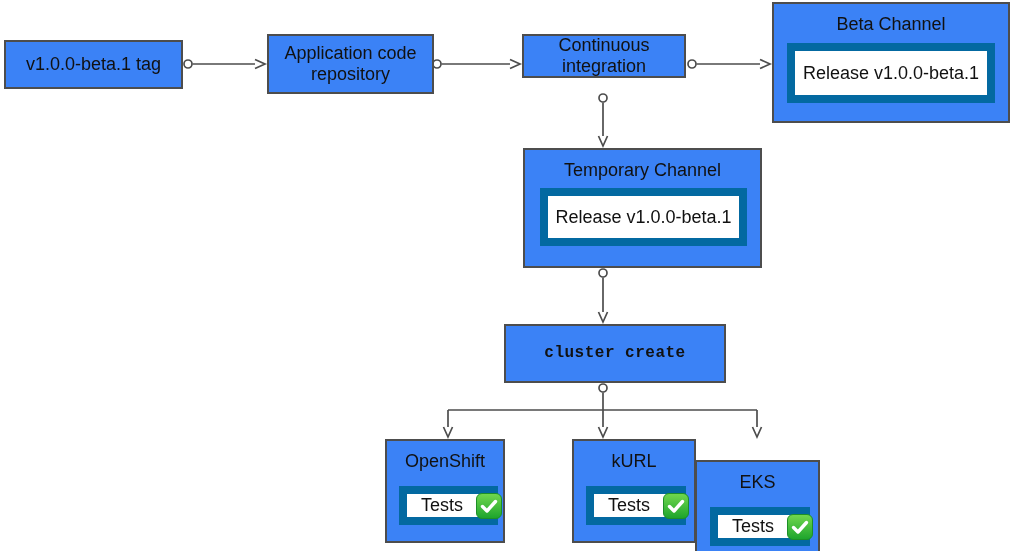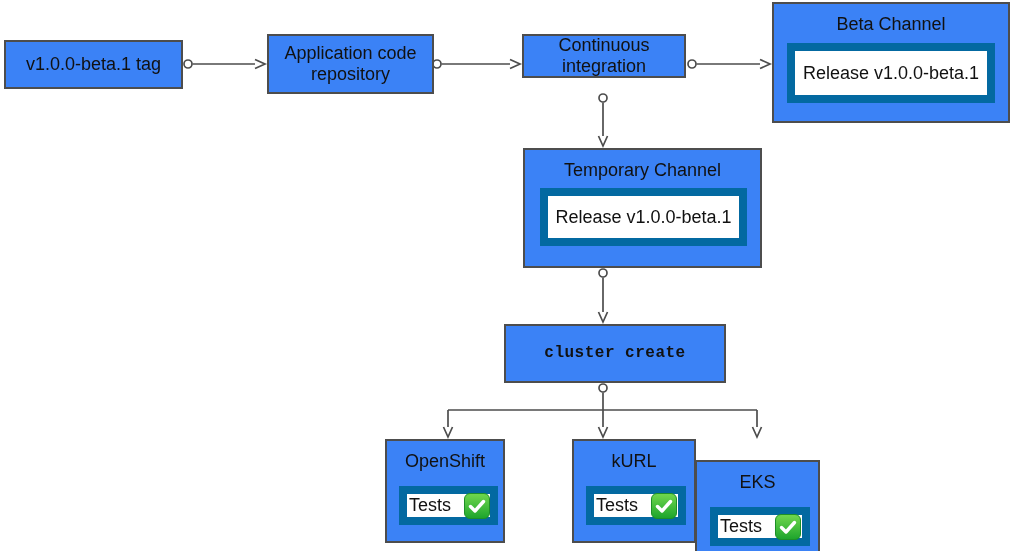--- a/index.html
+++ b/index.html
@@ -58,21 +58,21 @@
     border: 8px solid #0369a1;
     background: #ffffff;
     display: flex;
     align-items: center;
     justify-content: center;
     font-size: 18px;
     text-align: center;
   }
   .inner.tests {
     justify-content: flex-start;
-    padding-left: 2px;
+    padding-left: 14px;
     gap: 13px;
   }
   .mono {
     font-family: "Liberation Mono", "DejaVu Sans Mono", monospace;
     font-weight: bold;
     font-size: 16px;
     letter-spacing: 0.5px;
   }
   .check {
     display: block;

